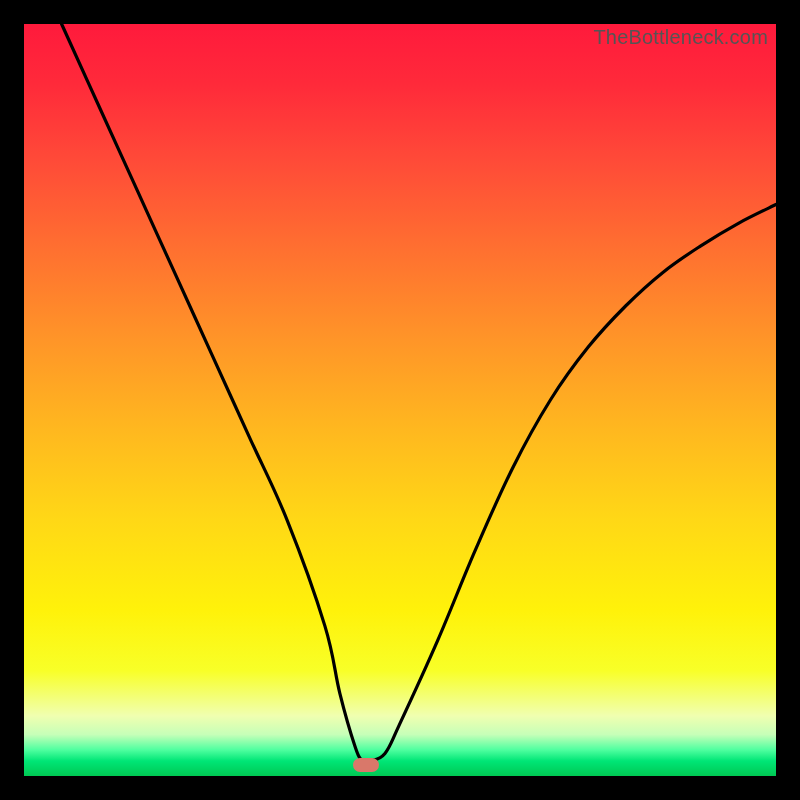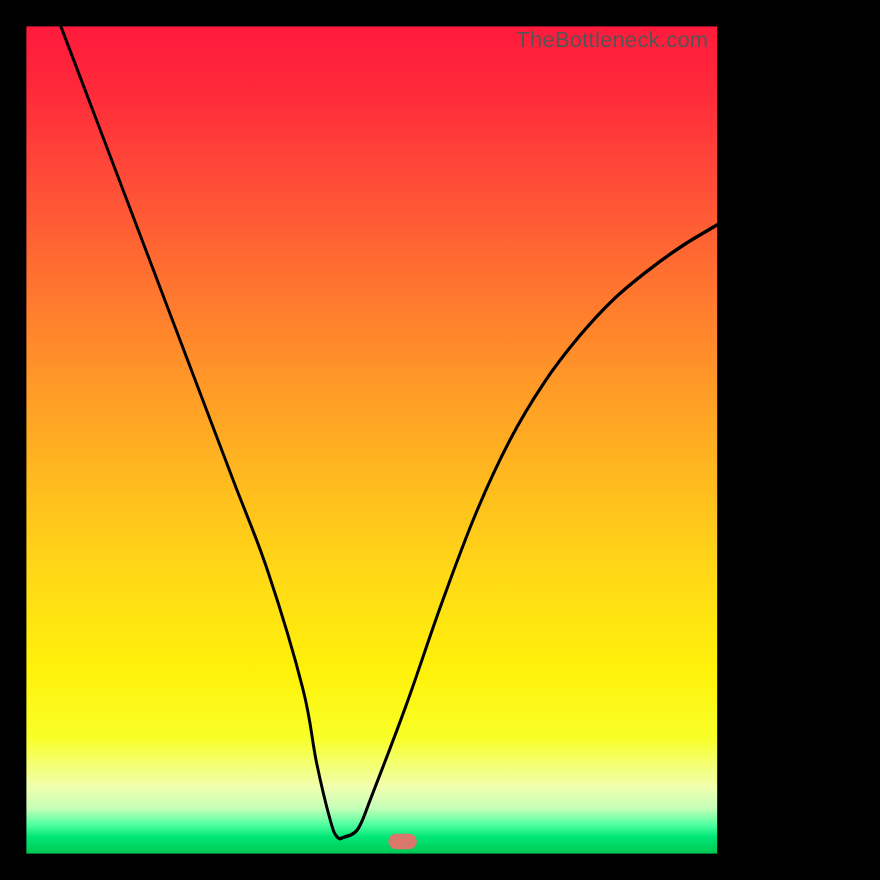--- a/index.html
+++ b/index.html
@@ -14,21 +14,21 @@
   .frame {
     position: relative;
     width: 800px;
     height: 800px;
     background: #000;
   }
   .plot-area {
     position: absolute;
     left: 24px;
     top: 24px;
-    width: 628px;
+    width: 752px;
     height: 752px;
     background: linear-gradient(
       to bottom,
       #ff1a3c 0%,
       #ff2a3a 8%,
       #ff4a38 18%,
       #ff7030 30%,
       #ff9528 42%,
       #ffb81f 54%,
       #ffd816 66%,

